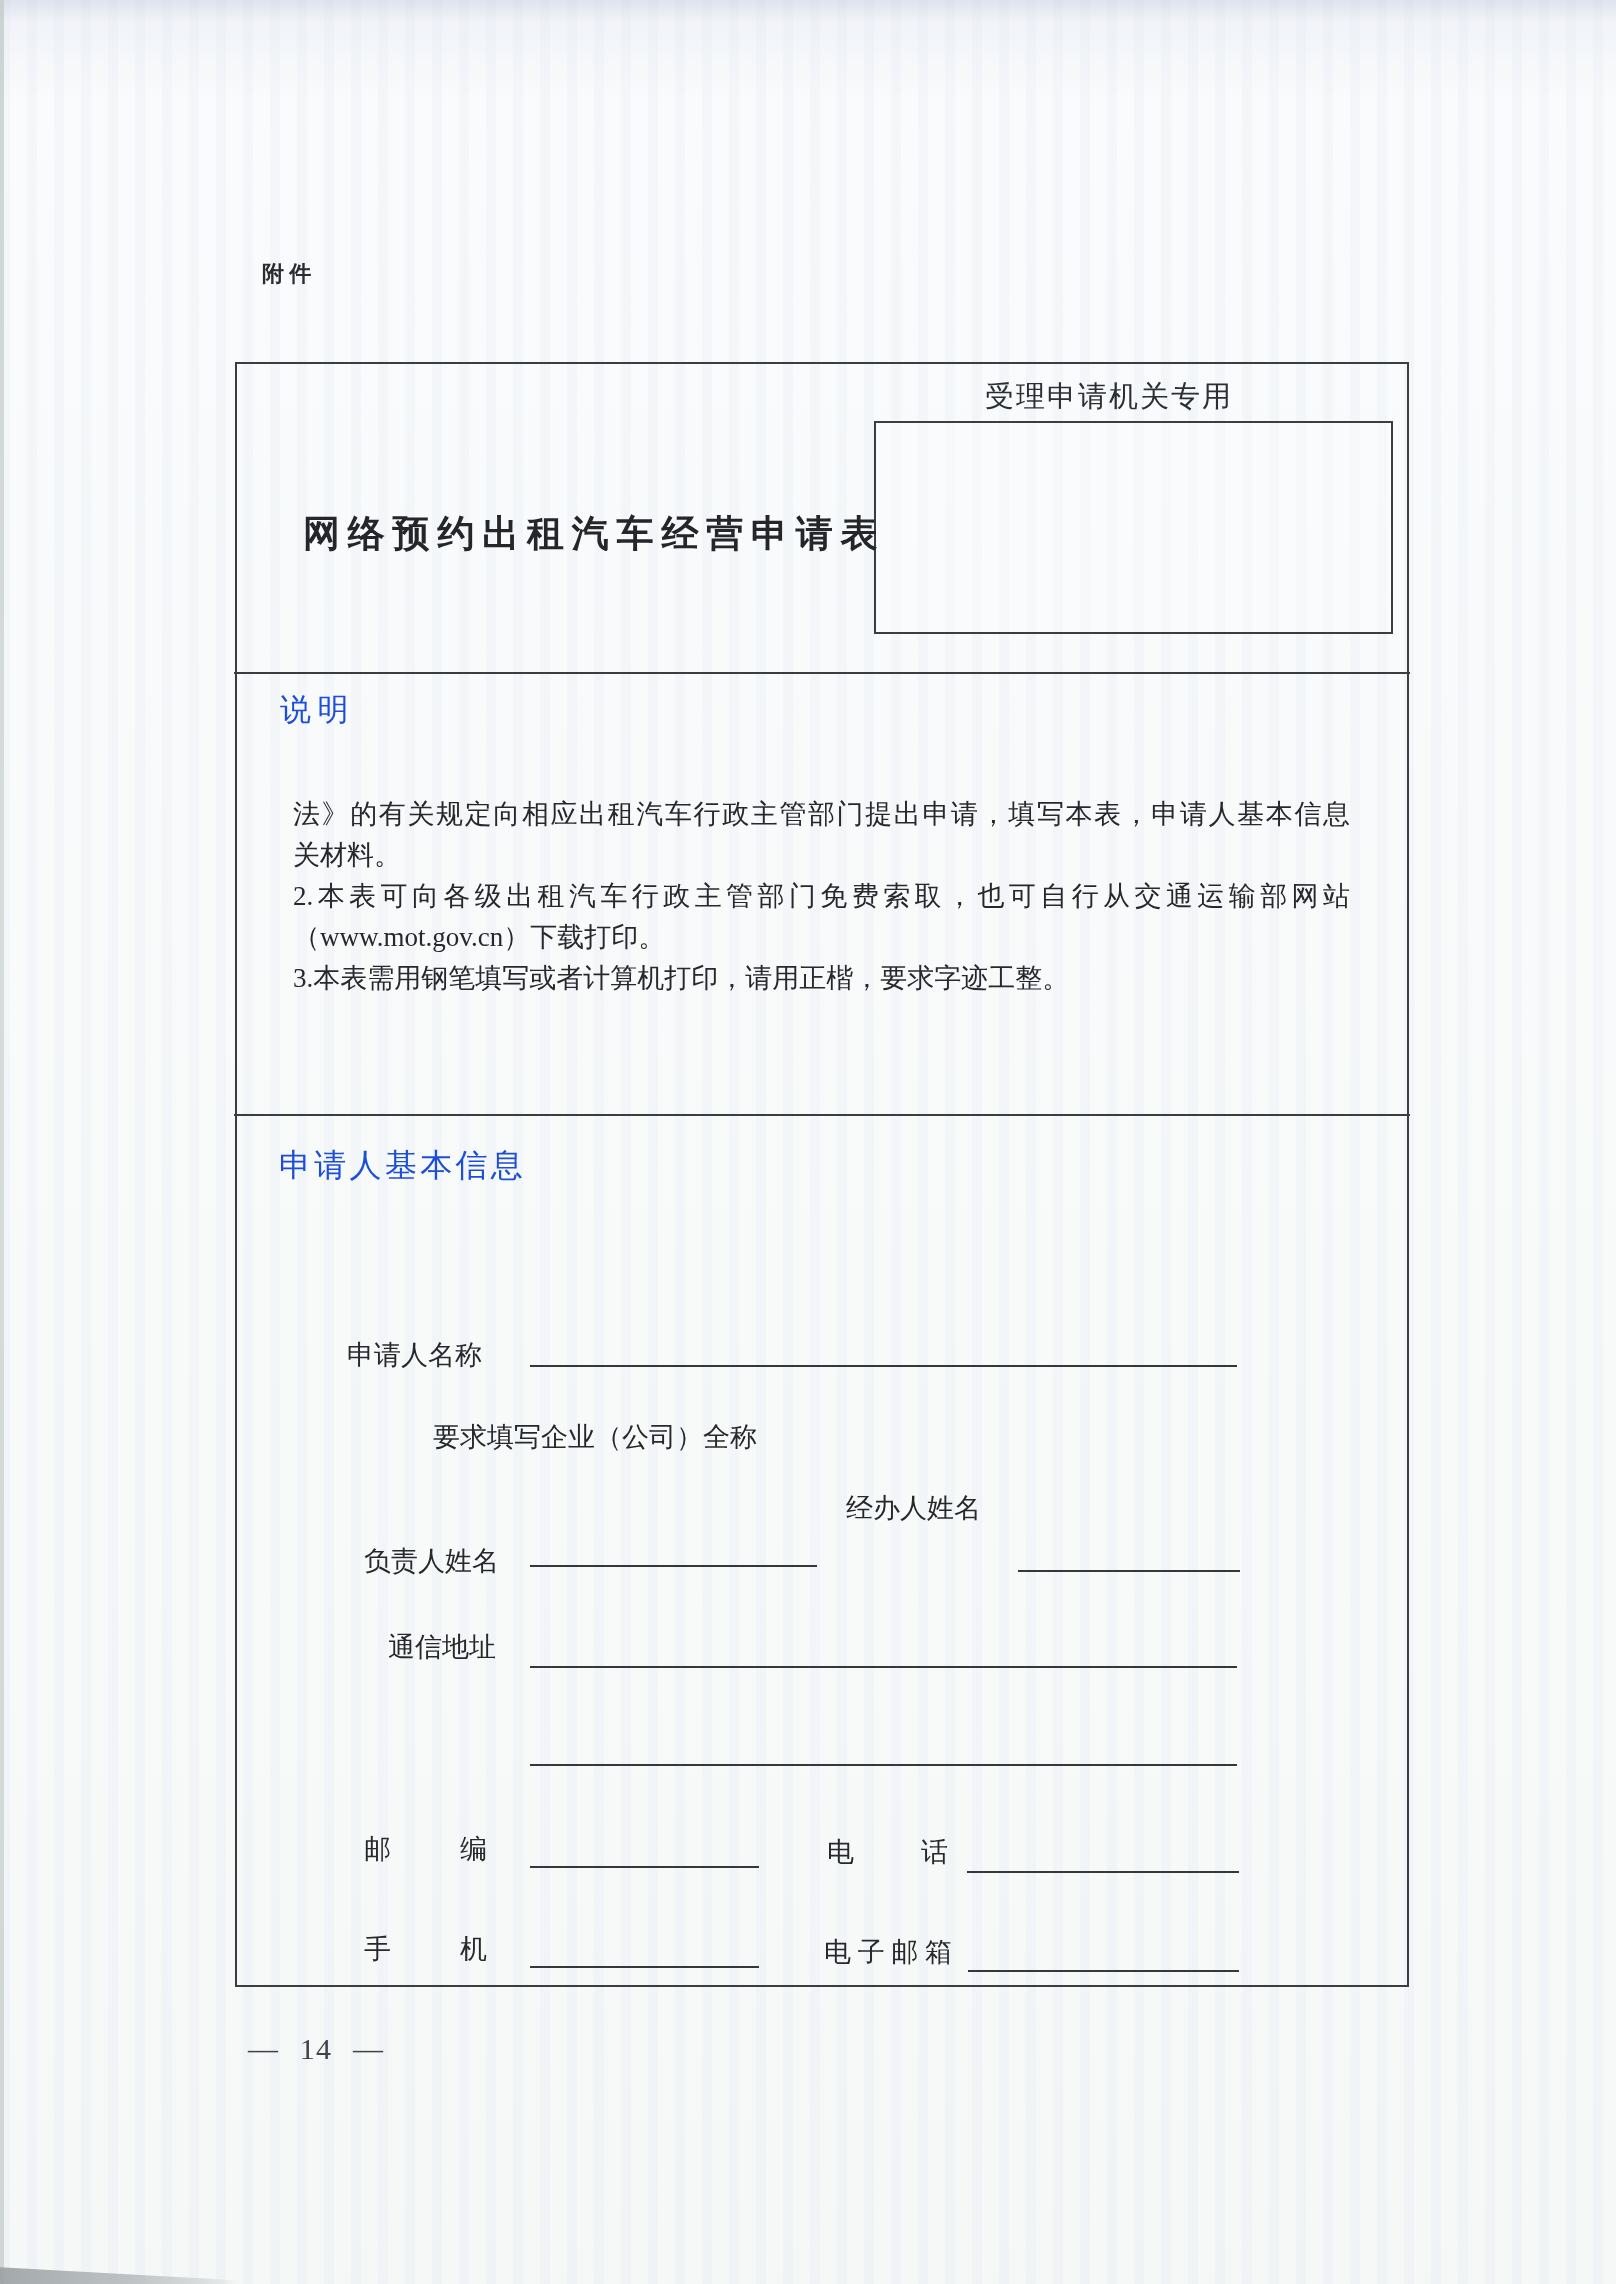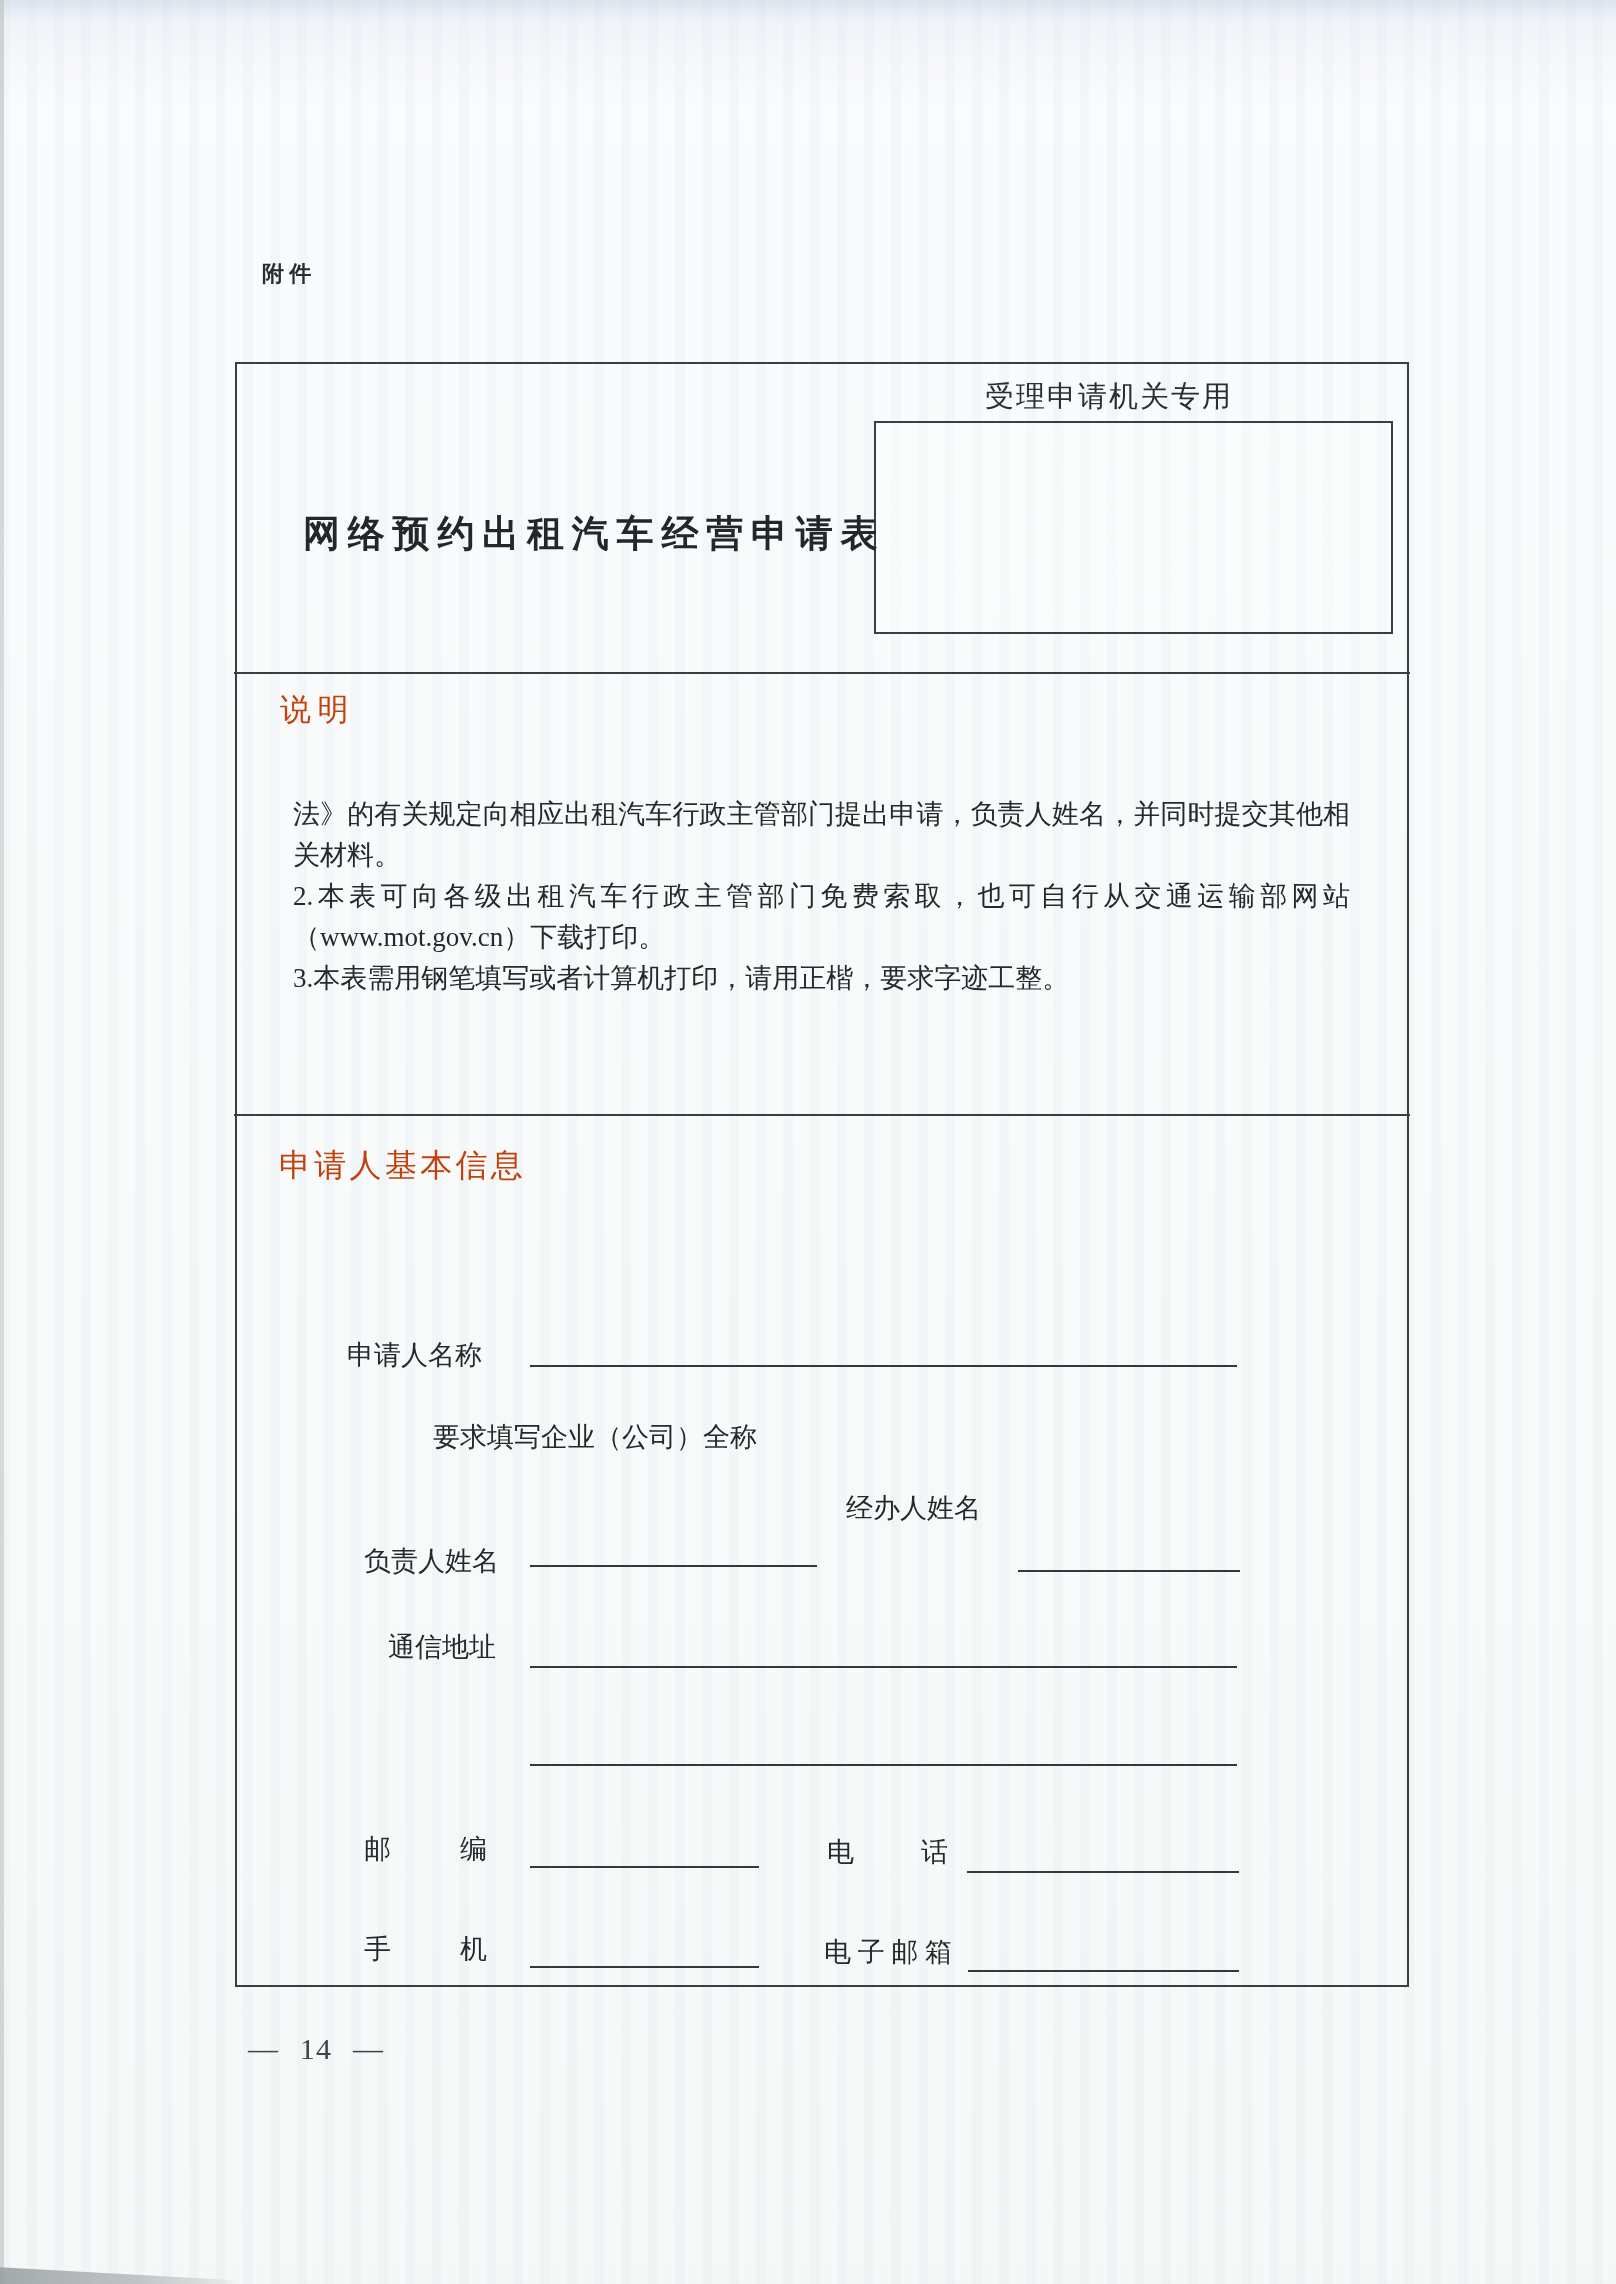--- a/index.html
+++ b/index.html
@@ -32,21 +32,21 @@
   .divider-2{top:750px;}
 
   .stamp-label{position:absolute;left:748px;top:13px;font-size:29px;letter-spacing:2px;
     color:#2b2e33;white-space:nowrap;}
   .stamp-box{position:absolute;left:637px;top:57px;width:515px;height:209px;
     border:2.6px solid #3b3e41;background:rgba(255,255,255,.25);}
 
   .form-title{position:absolute;left:46px;top:145px;font-size:37px;font-weight:700;
     letter-spacing:7.8px;color:#24262a;white-space:nowrap;margin-left:20px;}
 
-  .sec-heading{position:absolute;font-size:31px;color:#c2410c;white-space:nowrap;}
+  .sec-heading{position:absolute;font-size:31px;color:#1d4ed8;white-space:nowrap;}
   .heading-shuoming{left:43px;top:325px;letter-spacing:6.5px;}
   .heading-applicant{left:42px;top:780px;letter-spacing:3.3px;font-size:32px;}
 
   .instructions{position:absolute;left:56px;top:430px;width:1057px;
     font-size:27px;line-height:41px;color:#26282c;}
   .iline{white-space:nowrap;}
   .iline.just{white-space:normal;text-align:justify;text-align-last:justify;}
 
   .flabel{position:absolute;font-size:27px;color:#26282c;white-space:nowrap;}
   .spread{text-align:justify;text-align-last:justify;white-space:normal;}
@@ -91,21 +91,21 @@
 
   <div class="form-box">
 
     <div class="stamp-label">受理申请机关专用</div>
     <div class="stamp-box"></div>
     <div class="form-title">网络预约出租汽车经营申请表</div>
     <div class="divider divider-1"></div>
 
     <div class="sec-heading heading-shuoming">说明</div>
     <div class="instructions">
-      <div class="iline just">法》的有关规定向相应出租汽车行政主管部门提出申请，负责人姓名，并同时提交其他相</div>
+      <div class="iline just">法》的有关规定向相应出租汽车行政主管部门提出申请，填写本表，申请人基本信息</div>
       <div class="iline">关材料。</div>
       <div class="iline just">2.本表可向各级出租汽车行政主管部门免费索取，也可自行从交通运输部网站</div>
       <div class="iline">（www.mot.gov.cn）下载打印。</div>
       <div class="iline">3.本表需用钢笔填写或者计算机打印，请用正楷，要求字迹工整。</div>
     </div>
     <div class="divider divider-2"></div>
 
     <div class="sec-heading heading-applicant">申请人基本信息</div>
 
     <span class="flabel lbl-applicant-name">申请人名称</span>

